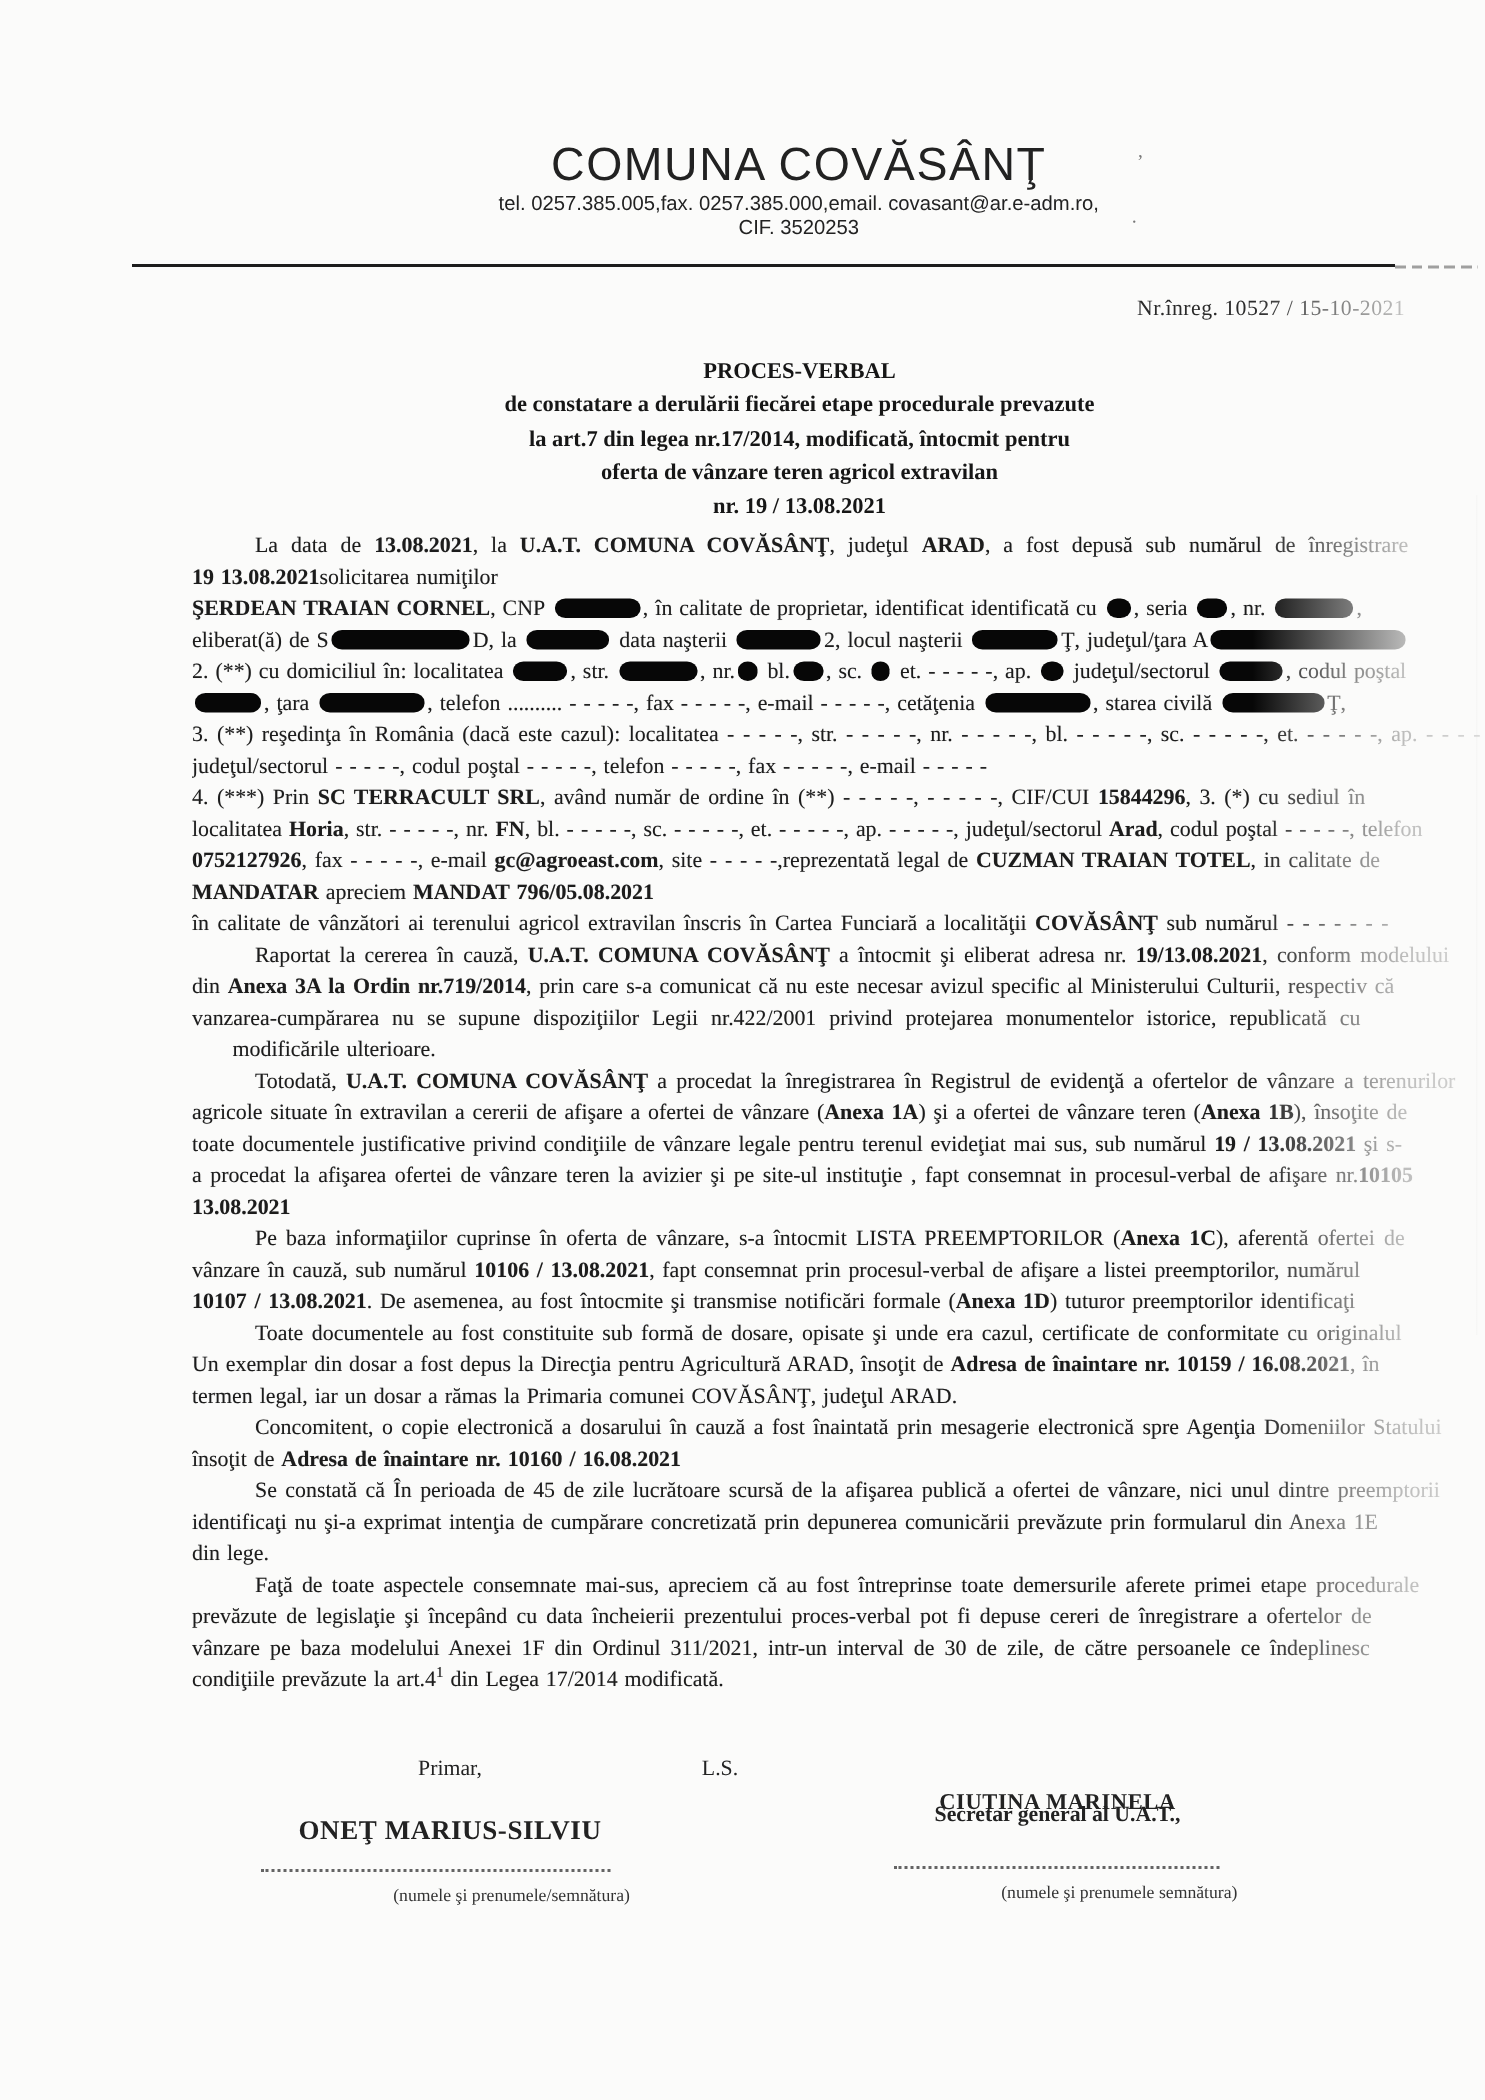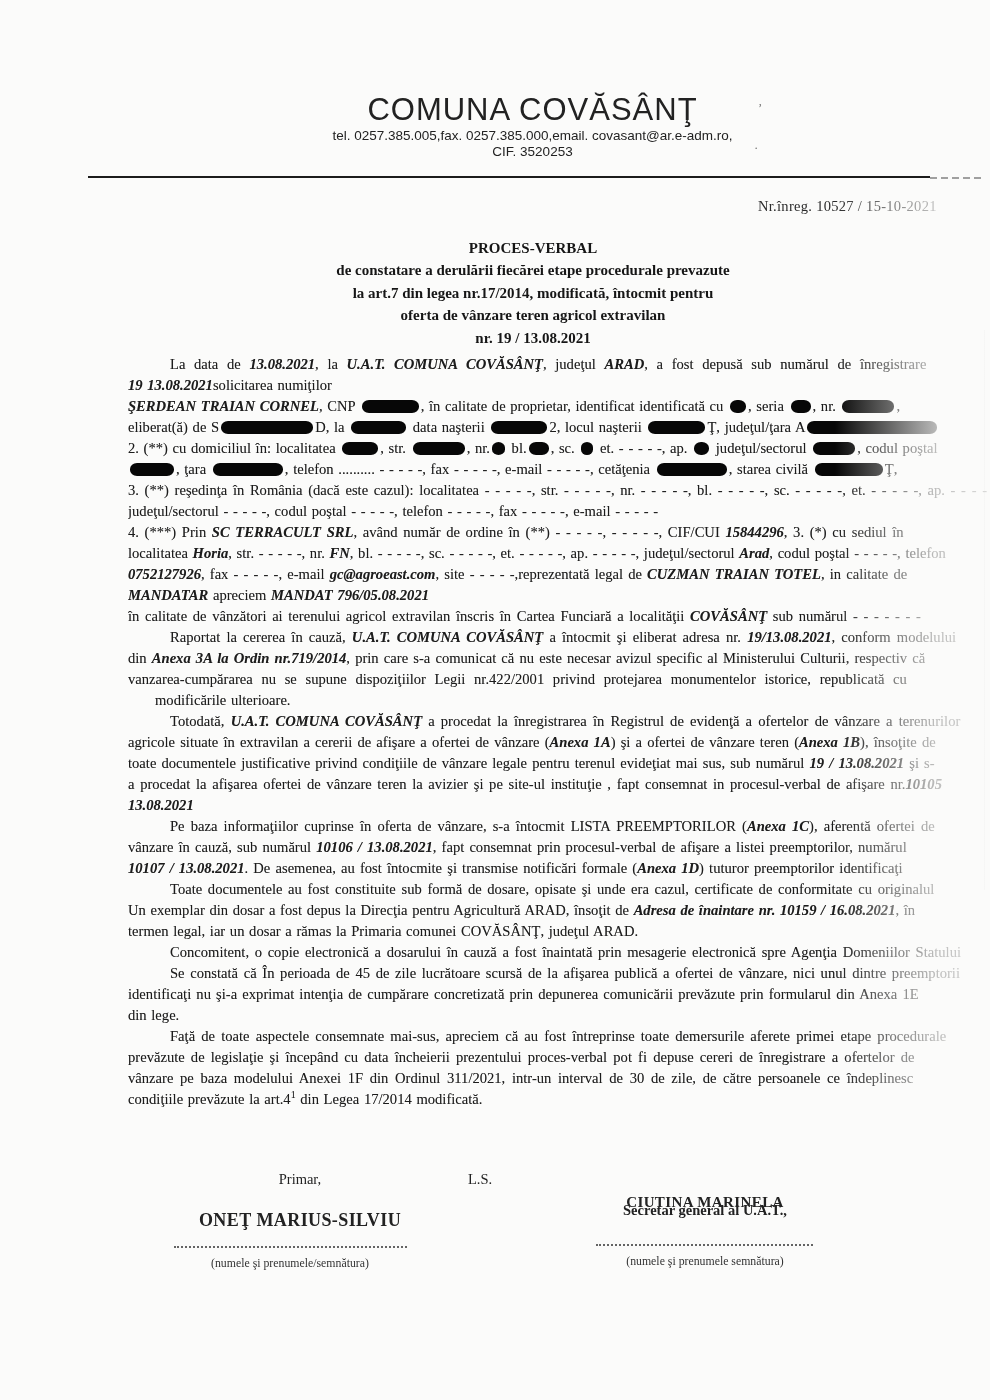--- a/index.html
+++ b/index.html
@@ -20,38 +20,38 @@
   .a2{left:754px;top:140px;}
   .streak{position:absolute;left:984px;top:330px;width:1px;height:560px;background:rgba(70,70,70,.15);}
   
   .title-block{position:absolute;top:237px;left:130px;width:806px;text-align:center;
                font-weight:bold;font-size:15px;line-height:22.4px;color:#161616;}
   
   .body-text{position:absolute;top:354px;left:128px;width:862px;font-size:14.6px;
              line-height:21px;color:#1c1c1c;text-shadow:0 0 .5px rgba(0,0,0,.32);}
   .bline{height:21px;overflow:hidden;white-space:nowrap;}
   .bline.ind{padding-left:42px;}
-  .b{font-weight:bold;font-style:italic;}
+  .b{font-weight:bold;}
   .sup{vertical-align:super;font-size:10px;line-height:0;}
   .redact{display:inline-block;height:13px;background:#070707;border-radius:7px/6px;
           vertical-align:-2px;margin:0 2px;}
   
   .fade-right{position:absolute;top:190px;right:0;width:155px;height:975px;z-index:5;pointer-events:none;
      background:linear-gradient(to right,rgba(251,251,250,0),rgba(251,251,250,.72) 65%,rgba(251,251,250,.85));}
   
   .sig{position:absolute;font-size:14.5px;color:#222;text-align:center;}
   .sig-left-role{top:1171px;left:170px;width:260px;}
   .sig-left-name{top:1194px;left:160px;width:280px;font-weight:bold;font-size:18px;letter-spacing:.4px;margin-top:16px;}
   .sig-ls{top:1171px;left:455px;width:50px;}
   .sig-right-role{top:1202px;left:585px;width:240px;font-weight:bold;}
   .sig-right-name{top:1194px;left:585px;width:240px;font-weight:bold;font-size:15px;letter-spacing:.4px;}
   .dotline{position:absolute;height:8px;border-bottom:2px dotted #4a4a4a;opacity:.85;}
   .dot-left{top:1238px;left:174px;width:233px;}
   .dot-right{top:1236px;left:596px;width:217px;}
-  .cap{position:absolute;font-size:11.8px;color:#333;text-align:center;}
+  .cap{position:absolute;font-size:11.8px;color:#333;text-align:right;}
   .cap-left{top:1256px;left:160px;width:260px;}
   .cap-right{top:1254px;left:585px;width:240px;}
 </style>
 </head>
 <body>
 
 <div class="page">
 
   <div class="header">
     <div class="org-name">COMUNA COVĂSÂNŢ</div>
@@ -99,20 +99,21 @@
       <div class="bline" style="word-spacing: 1.5px;"><span class="">toate documentele justificative privind condiţiile de vânzare legale pentru terenul evideţiat mai sus, sub numărul </span><span class="b">19 / 13.08.2021</span><span class=""> şi s-</span></div>
       <div class="bline" style="word-spacing: 2px;"><span class="">a procedat la afişarea ofertei de vânzare teren la avizier şi pe site-ul instituţie , fapt consemnat in procesul-verbal de afişare nr.</span><span class="b">10105</span></div>
       <div class="bline" style="word-spacing: 1px;"><span class="b">13.08.2021</span></div>
       <div class="bline ind" style="word-spacing: 2.5px;"><span class="">Pe baza informaţiilor cuprinse în oferta de vânzare, s-a întocmit LISTA PREEMPTORILOR (</span><span class="b">Anexa 1C</span><span class="">), aferentă ofertei de</span></div>
       <div class="bline" style="word-spacing: 1.5px;"><span class="">vânzare în cauză, sub numărul </span><span class="b">10106 / 13.08.2021</span><span class="">, fapt consemnat prin procesul-verbal de afişare a listei preemptorilor, numărul</span></div>
       <div class="bline" style="word-spacing: 1.5px;"><span class="b">10107 / 13.08.2021</span><span class="">. De asemenea, au fost întocmite şi transmise notificări formale (</span><span class="b">Anexa 1D</span><span class="">) tuturor preemptorilor identificaţi</span></div>
       <div class="bline ind" style="word-spacing: 2px;"><span class="">Toate documentele au fost constituite sub formă de dosare, opisate şi unde era cazul, certificate de conformitate cu originalul</span></div>
       <div class="bline" style="word-spacing: 1px;"><span class="">Un exemplar din dosar a fost depus la Direcţia pentru Agricultură ARAD, însoţit de </span><span class="b">Adresa de înaintare nr. 10159 / 16.08.2021</span><span class="">, în</span></div>
       <div class="bline" style="word-spacing: 1px;"><span class="">termen legal, iar un dosar a rămas la Primaria comunei COVĂSÂNŢ, judeţul ARAD.</span></div>
       <div class="bline ind" style="word-spacing: 2px;"><span class="">Concomitent, o copie electronică a dosarului în cauză a fost înaintată prin mesagerie electronică spre Agenţia Domeniilor Statului</span></div>
+      <div class="bline" style="word-spacing: 1px;"><span class="">însoţit de </span><span class="b">Adresa de înaintare nr. 10160 / 16.08.2021</span></div>
       <div class="bline ind" style="word-spacing: 2px;"><span class="">Se constată că În perioada de 45 de zile lucrătoare scursă de la afişarea publică a ofertei de vânzare, nici unul dintre preemptorii</span></div>
       <div class="bline" style="word-spacing: 1.5px;"><span class="">identificaţi nu şi-a exprimat intenţia de cumpărare concretizată prin depunerea comunicării prevăzute prin formularul din Anexa 1E</span></div>
       <div class="bline" style="word-spacing: 1px;"><span class="">din lege.</span></div>
       <div class="bline ind" style="word-spacing: 2.5px;"><span class="">Faţă de toate aspectele consemnate mai-sus, apreciem că au fost întreprinse toate demersurile aferete primei etape procedurale</span></div>
       <div class="bline" style="word-spacing: 2.5px;"><span class="">prevăzute de legislaţie şi începând cu data încheierii prezentului proces-verbal pot fi depuse cereri de înregistrare a ofertelor de</span></div>
       <div class="bline" style="word-spacing: 3px;"><span class="">vânzare pe baza modelului Anexei 1F din Ordinul 311/2021, intr-un interval de 30 de zile, de către persoanele ce îndeplinesc</span></div>
       <div class="bline" style="word-spacing: 1px;"><span class="">condiţiile prevăzute la art.4</span><span class=" sup">1</span><span class=""> din Legea 17/2014 modificată.</span></div>
     </div>
 
   <div class="fade-right"></div>

